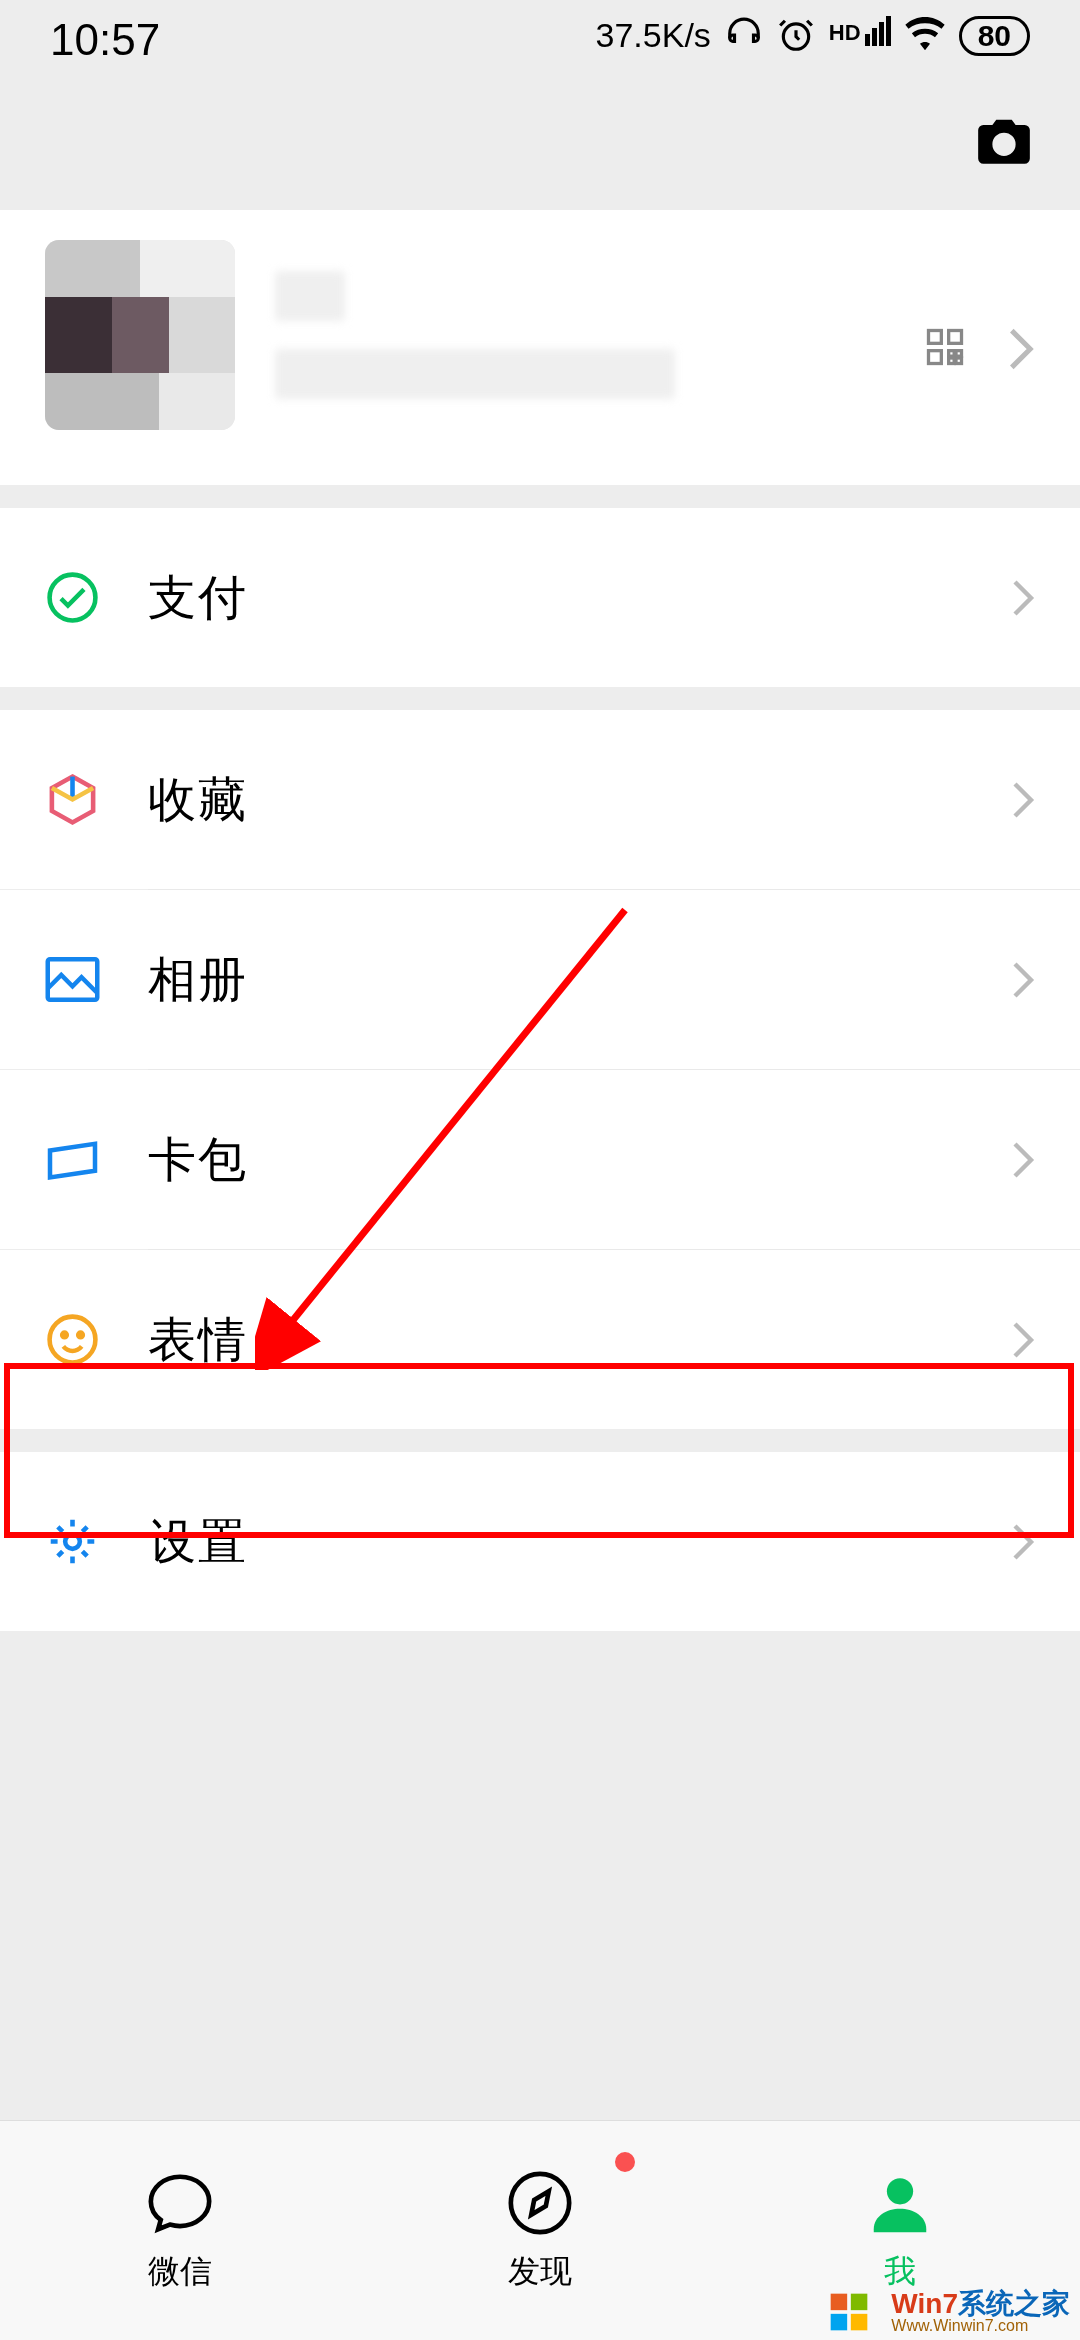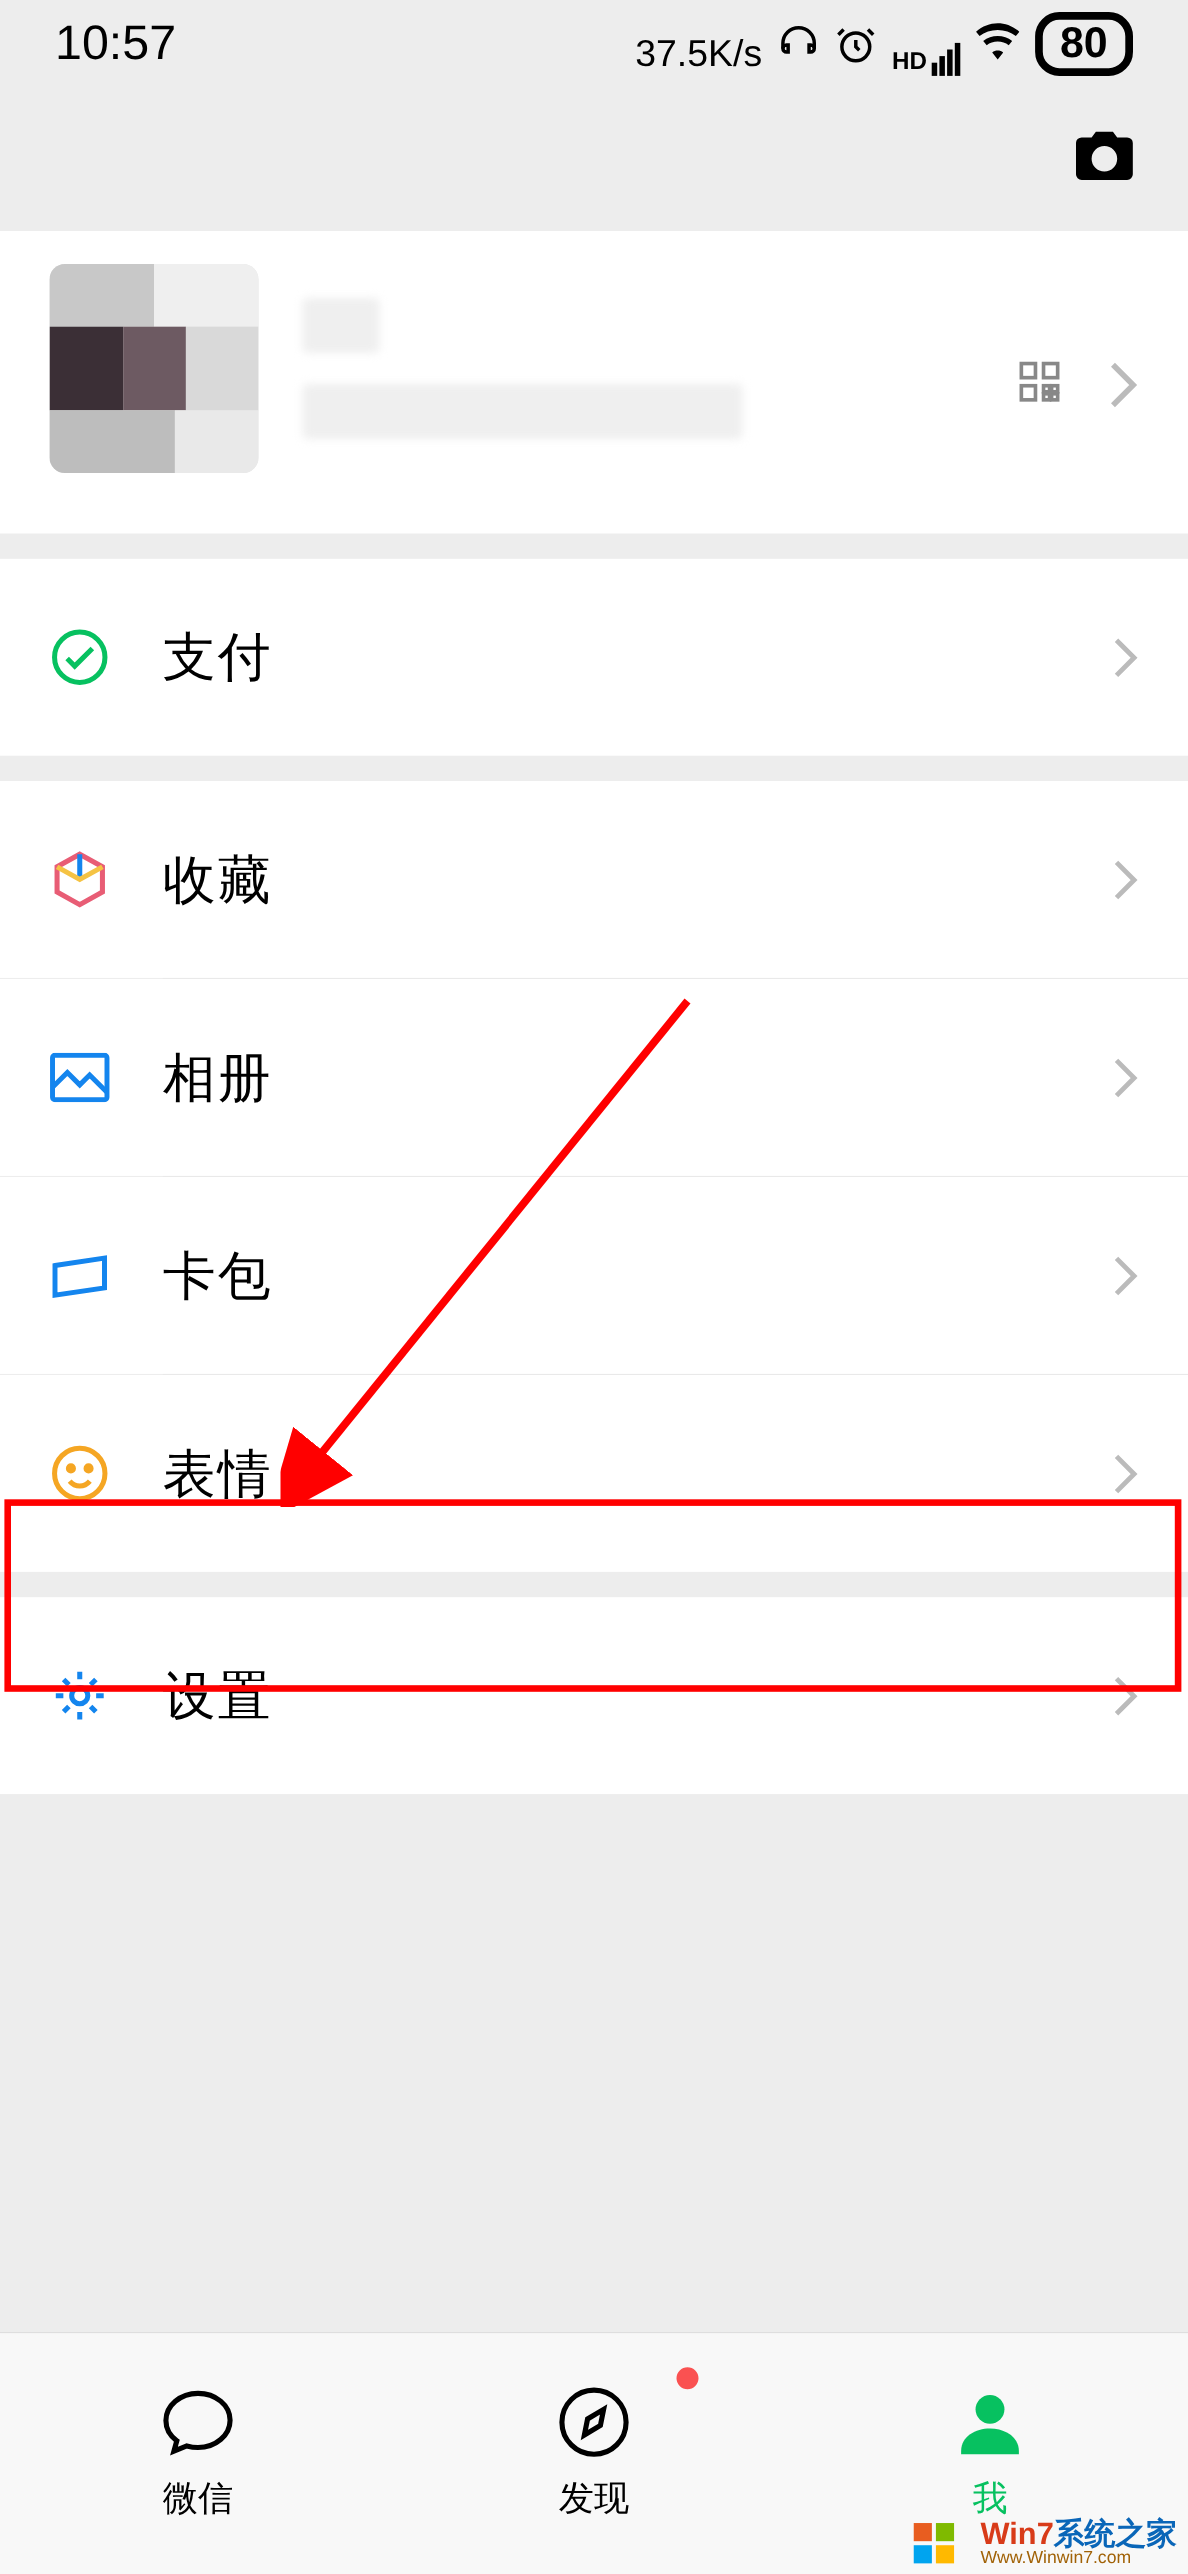--- a/index.html
+++ b/index.html
@@ -21,31 +21,31 @@
     padding: 0 50px 0 50px;
     gap: 25px;
   }
   .status-time {
     font-size: 44px;
     font-weight: 500;
     color: #000;
   }
   .status-right {
     display: flex;
-    align-items: flex-end;
+    align-items: flex-start;
     gap: 14px;
     font-size: 34px;
     color: #000;
   }
   .status-net { font-weight: 500; }
   .battery-pill {
-    border: 7px solid #000000;
+    border: 3px solid #000000;
     border-radius: 22px;
     padding: 0px 16px;
-    font-size: 39px;
+    font-size: 30px;
     font-weight: 600;
   }
   
   .camera-row {
     height: 130px;
     background: #ededed;
     display: flex;
     justify-content: flex-end;
     align-items: center;
     padding-right: 45px;

